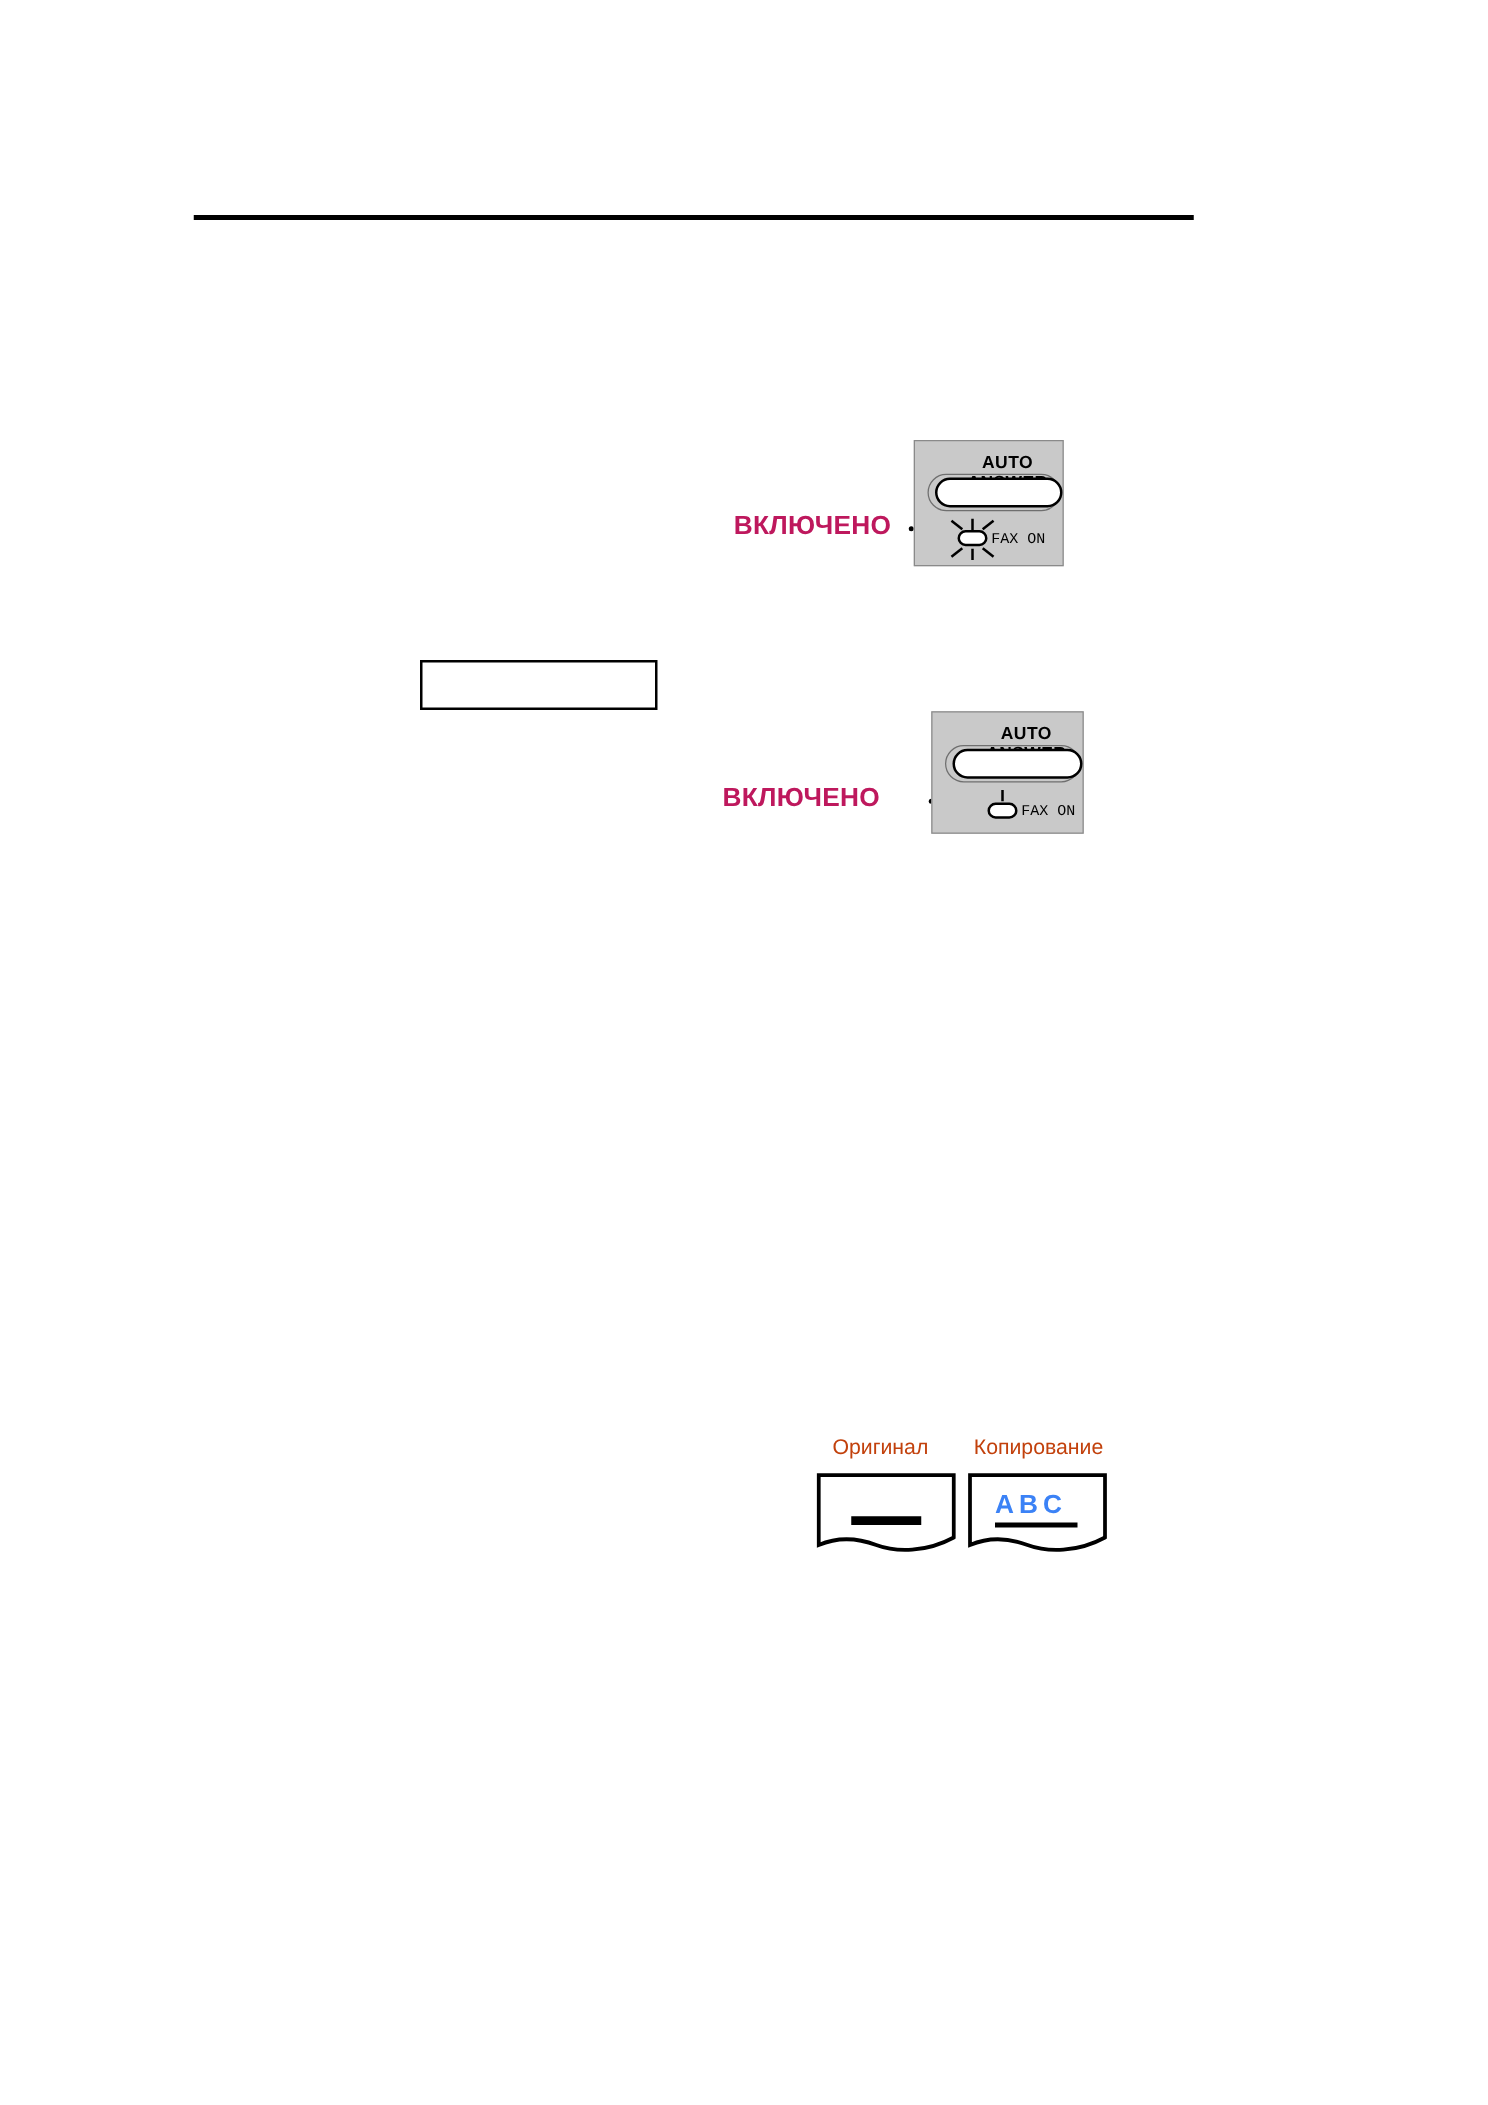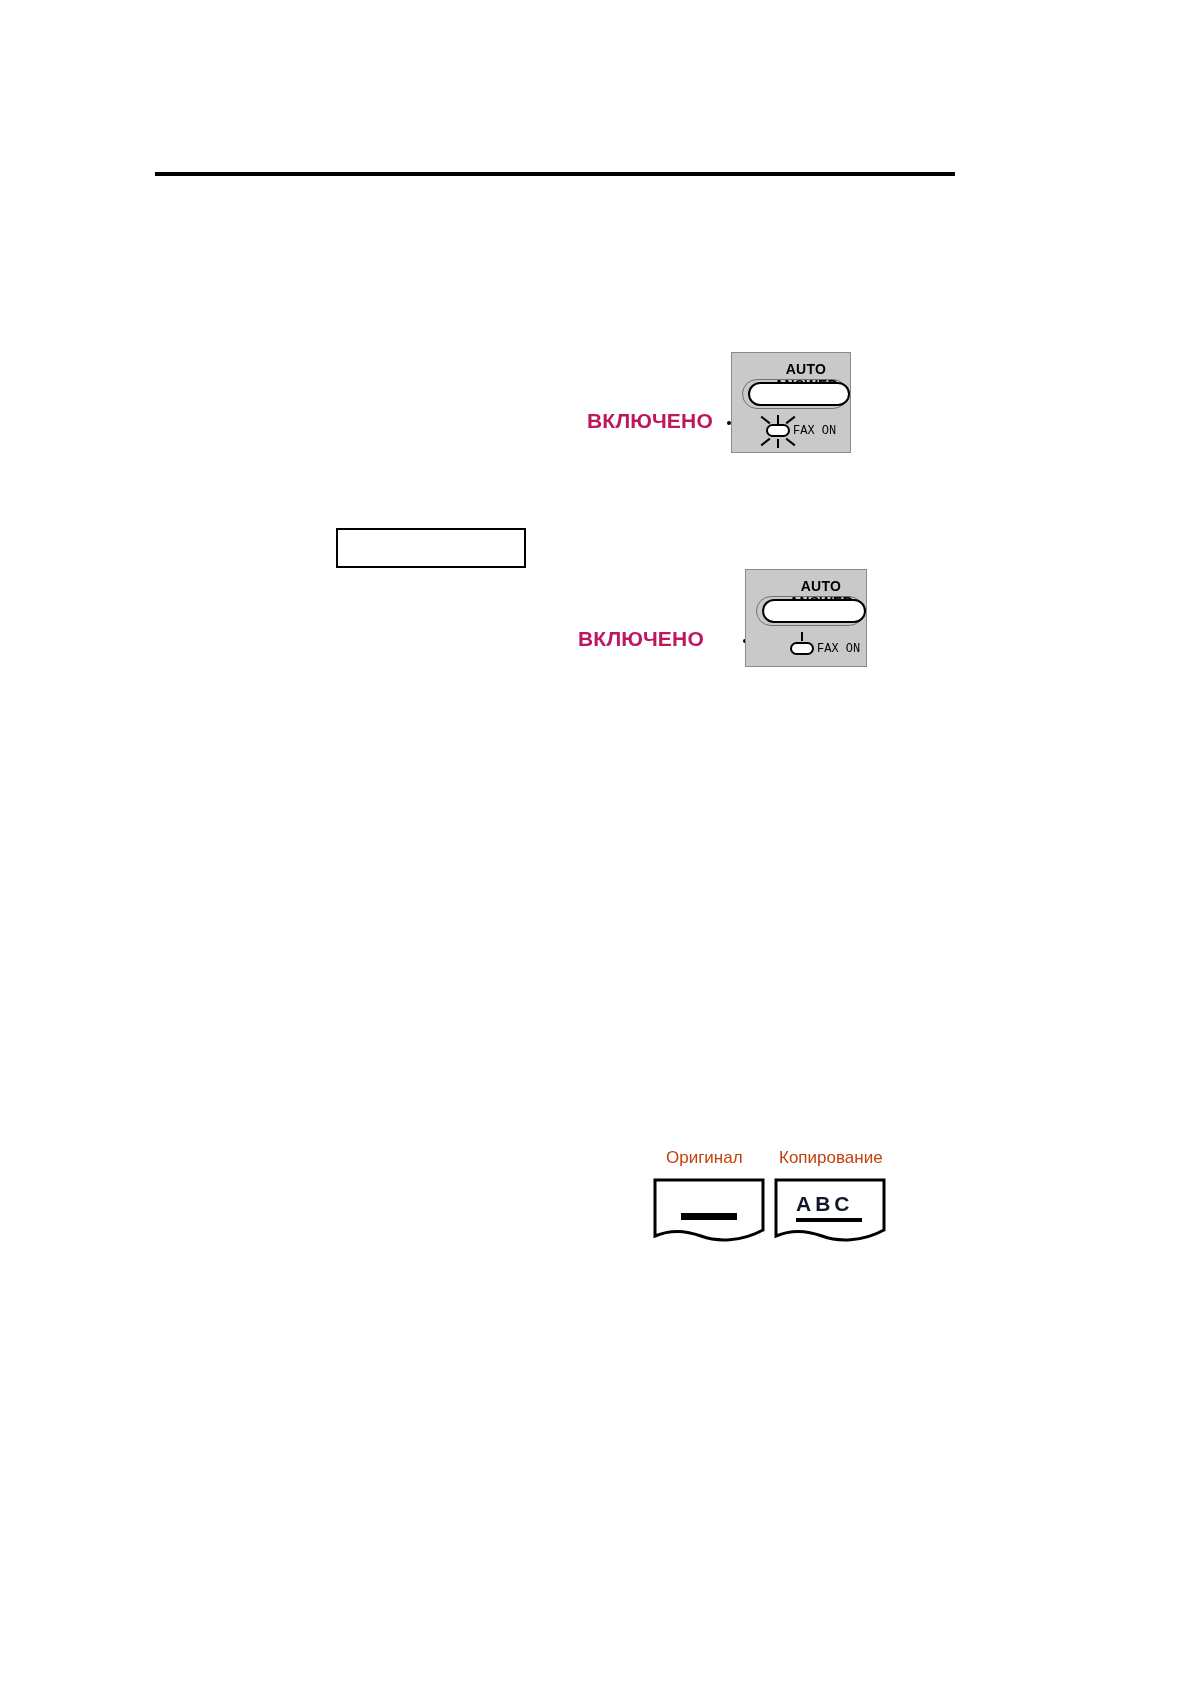--- a/index.html
+++ b/index.html
@@ -128,21 +128,21 @@
   }
   .sheet {
     position: absolute;
   }
   .sheet svg { display: block; }
   .abc-text {
     position: absolute;
     font-size: 21px;
     font-weight: bold;
     letter-spacing: 4px;
-    color: #0f172a;
+    color: #3b82f6;
   }
 </style>
 </head>
 <body>
 
 <div id="page">
 
   <div class="header-rule"></div>
 
   <div class="figure" style="left:0; top:0; width:1190px; height:0;">

